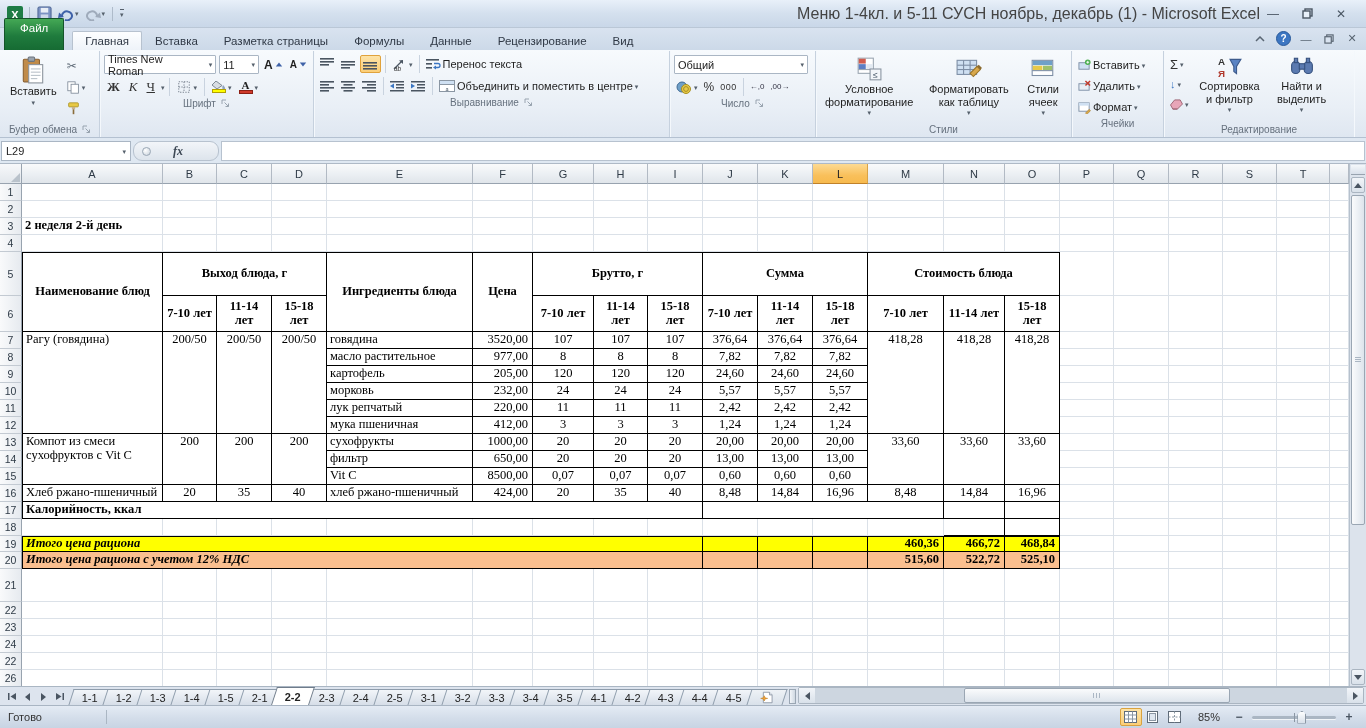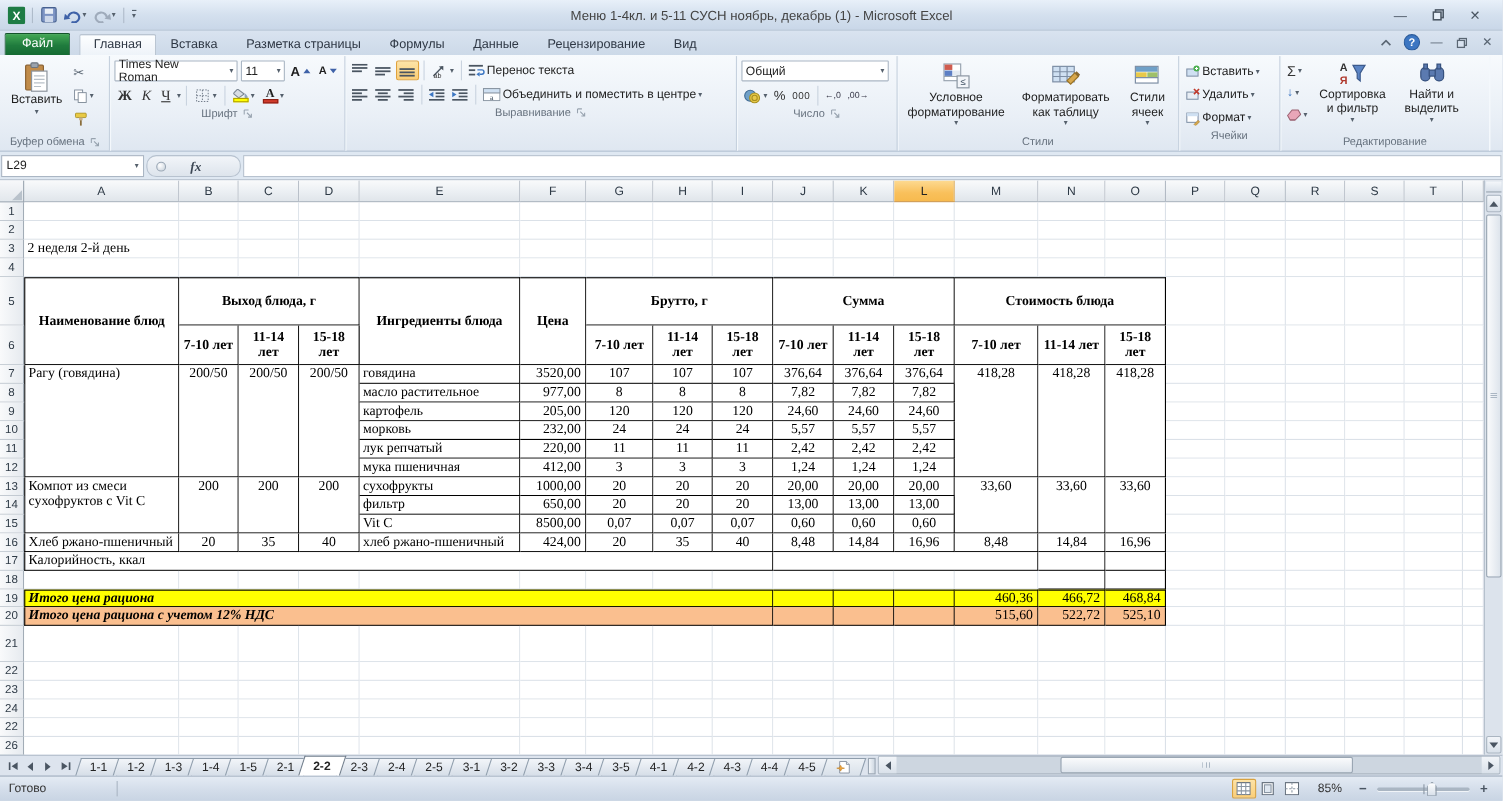--- a/index.html
+++ b/index.html
@@ -5,28 +5,28 @@
 *{margin:0;padding:0;box-sizing:border-box}
 html,body{width:1366px;height:728px;overflow:hidden}
 body{font-family:"Liberation Sans",sans-serif;font-size:11px;color:#1e1e1e;background:#c7d3e2}
 svg{display:block}
 .da{font-size:7px;color:#55606c;line-height:1}
 
 .titlebar{height:28px;background:linear-gradient(#e8f0f9,#d4e0ee 50%,#c9d7e8);display:flex;align-items:center;padding:0 4px;border-bottom:1px solid #bac7d6}
 .qat{display:flex;align-items:center;gap:4px;padding-left:3px}
 .qbtn{display:flex;align-items:center;gap:1px;padding:1px}
 .qsep{width:1px;height:14px;background:#aebbca;margin:0 2px}
-.tbar-title{flex:1;text-align:center;font-size:12px;color:#444;white-space:nowrap;overflow:hidden}
+.tbar-title{flex:1;text-align:right;font-size:16px;color:#444;white-space:nowrap;overflow:hidden}
 .winbtns{display:flex;gap:8px;padding-right:8px}
 .wbtn{width:26px;height:18px;display:flex;align-items:center;justify-content:center;color:#4a5663;font-size:12px}
 
 .tabstrip{height:22px;background:linear-gradient(#d9e3f0,#ccd9e8);display:flex;align-items:flex-end;padding:0 2px 0 4px;position:relative}
 .rtab{padding:3px 12px 3px;font-size:11.5px;color:#2f3845;border:1px solid transparent;border-bottom:none}
 .rtab.on{background:linear-gradient(#fdfeff,#eef3f9);border-color:#b7c2cf;border-radius:2px 2px 0 0}
-.rtab.file{background:linear-gradient(#44a855,#1f7b3d 55%,#166b33);color:#fff;border:1px solid #14542a;border-bottom:none;border-radius:2px 2px 0 0;padding:3px 15px 4px;margin-right:8px}
+.rtab.file{background:linear-gradient(#44a855,#1f7b3d 55%,#166b33);color:#fff;border:1px solid #14542a;border-bottom:none;border-radius:2px 2px 0 0;padding:3px 15px 16px;margin-right:8px}
 .tabstrip-right{position:absolute;right:6px;top:3px;display:flex;align-items:center;gap:7px;color:#5a6673}
 .mini-ic{display:flex;align-items:center;justify-content:center;width:16px;height:15px}
 
 .ribbon{height:88px;background:linear-gradient(#f7fafd,#e9eff6 65%,#dfe7f1);border-bottom:1px solid #b4c1d1;display:flex;padding:1px 0 0 1px}
 .rgroup{display:flex;flex-direction:column;border-right:1px solid #c6d1de;box-shadow:1px 0 0 #f4f8fc;padding:2px 4px 0;position:relative;flex:none}
 .rg-body{flex:1;display:flex;align-items:flex-start;gap:3px}
 .rg-label{height:15px;font-size:10px;color:#66717e;display:flex;align-items:center;justify-content:center;gap:5px}
 .dlg{opacity:.85}
 .bigbtn{display:flex;flex-direction:column;align-items:center;gap:1px;padding:3px 5px;border-radius:2px;text-align:center;line-height:1.15}
 .minicol{display:flex;flex-direction:column;gap:3px;padding-top:4px}
@@ -61,21 +61,21 @@
 th.rh{background:linear-gradient(90deg,#f9fafb,#e6eaef);border-right:1px solid #98a3af;border-bottom:1px solid #c3cad2;font-weight:normal;font-size:10.5px;color:#2e3a46;text-align:center;vertical-align:middle}
 td.cell{background:#fff;border-right:1px solid #dbe1e8;border-bottom:1px solid #dbe1e8;font-family:"Liberation Serif",serif;font-size:12.5px;color:#000;vertical-align:middle;padding:0 2px;overflow:hidden;white-space:nowrap;line-height:1.1}
 td.tb{border-right:1px solid #000;border-bottom:1px solid #000}
 td.bt{border-top:1px solid #000}
 td.bl{border-left:1px solid #000}
 td.hc{font-weight:bold;text-align:center;vertical-align:middle;white-space:normal}
 td.l{text-align:left;padding-left:3px}
 td.c{text-align:center}
 td.r{text-align:right;padding-right:4px}
 td.top{vertical-align:top;padding-top:1px}
-td.b{font-weight:normal}
+td.b{font-weight:bold}
 td.bi{font-weight:bold;font-style:italic}
 td.y{background:#ffff00}
 td.o{background:#fabf8f}
 td.wrap{white-space:normal}
 
 .vscroll{width:17px;background:#dce3ec;border-left:1px solid #b6c1cd;display:flex;flex-direction:column}
 .vsplit{height:10px;background:linear-gradient(#f4f7fa,#d8e0ea);border-bottom:1px solid #98a3af;margin:1px}
 .varr{height:16px;display:flex;align-items:center;justify-content:center;background:linear-gradient(#f2f5f9,#d9e1ea);border:1px solid #aab5c1;border-radius:2px;margin:1px}
 .vthumb{height:330px;background:linear-gradient(90deg,#fafbfc,#dde4ec);border:1px solid #9aa6b3;border-radius:2px;margin:1px;position:relative}
 .vthumb:after{content:"";position:absolute;left:3px;right:3px;top:50%;height:5px;margin-top:-3px;background:repeating-linear-gradient(#aab6c3 0 1px,transparent 1px 2px)}

